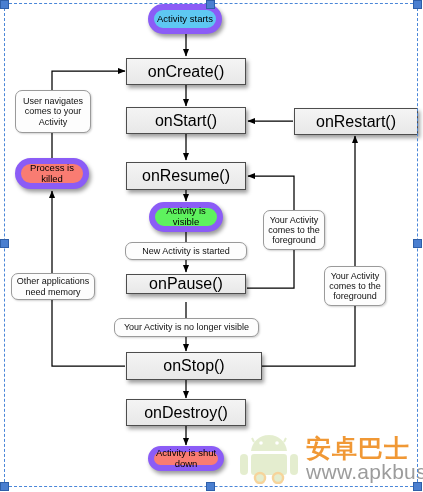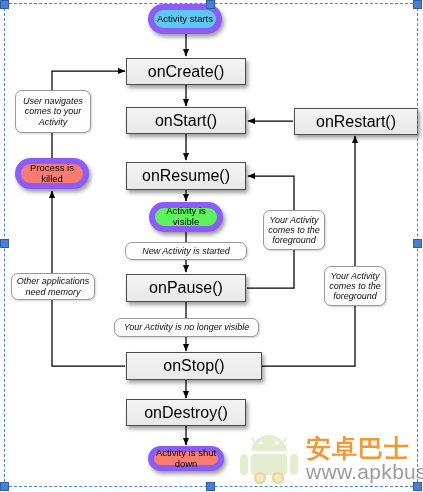--- a/index.html
+++ b/index.html
@@ -49,21 +49,20 @@
   .pill-blue{background:#5ec8f2;}
   .pill-green{background:#5ef25e;}
   .pill-red{background:#f97c72;}
 
   
   .note{
     background:#fdfdfd;
     border:1px solid #9a9a9a;
     border-radius:7px;
     font-size:9px;
-    font-style:italic;
     color:#111;
     padding:2px 4px;
     box-shadow:1px 1px 2px rgba(0,0,0,.18);
     flex-direction:column;
   }
   .note span{display:block;white-space:nowrap;}
 
   
   .wm{position:absolute;pointer-events:none;}
   .wm-logo{left:238px;top:432px;width:62px;height:52px;opacity:.55;}
@@ -144,21 +143,21 @@
     <div>
       <span>Activity is</span>
       <span>visible</span>
     </div>
   </div>
 
   <div class="node note" style="left:125px;top:242px;width:122px;height:18px;">
     <span>New Activity is started</span>
   </div>
 
-  <div class="node proc" style="left:126px;top:274px;width:120px;height:28px;">
+  <div class="node proc" style="left:126px;top:274px;width:120px;height:20px;">
     <span>onPause()</span>
   </div>
 
   <div class="node note" style="left:114px;top:318px;width:145px;height:19px;">
     <span>Your Activity is no longer visible</span>
   </div>
 
   <div class="node proc" style="left:126px;top:352px;width:136px;height:28px;">
     <span>onStop()</span>
   </div>

